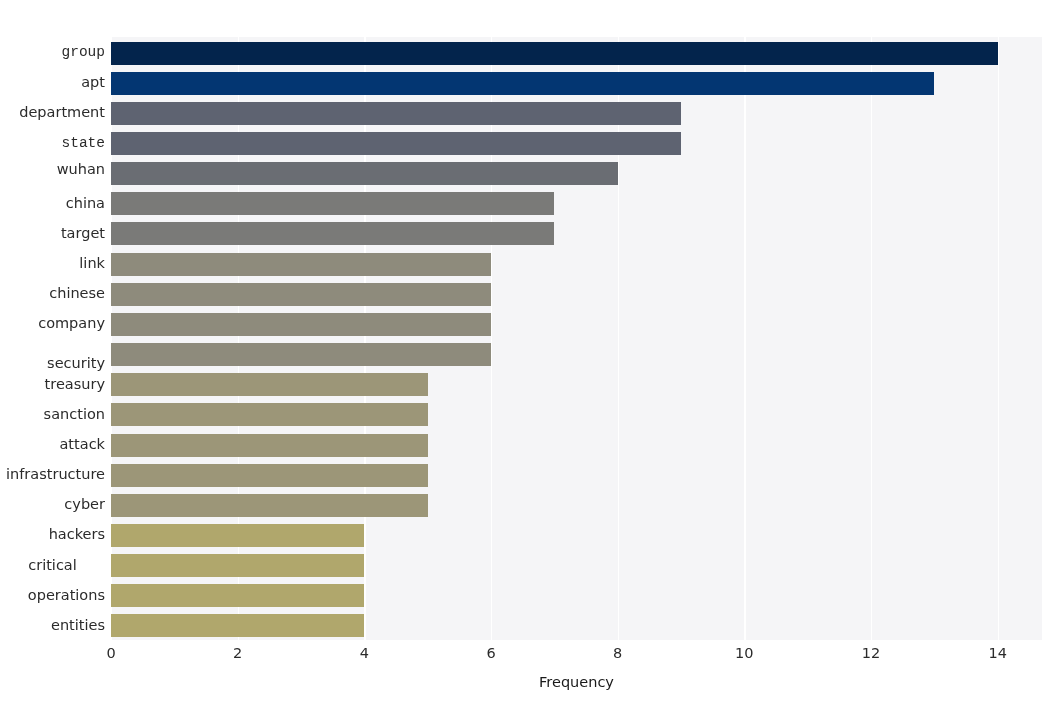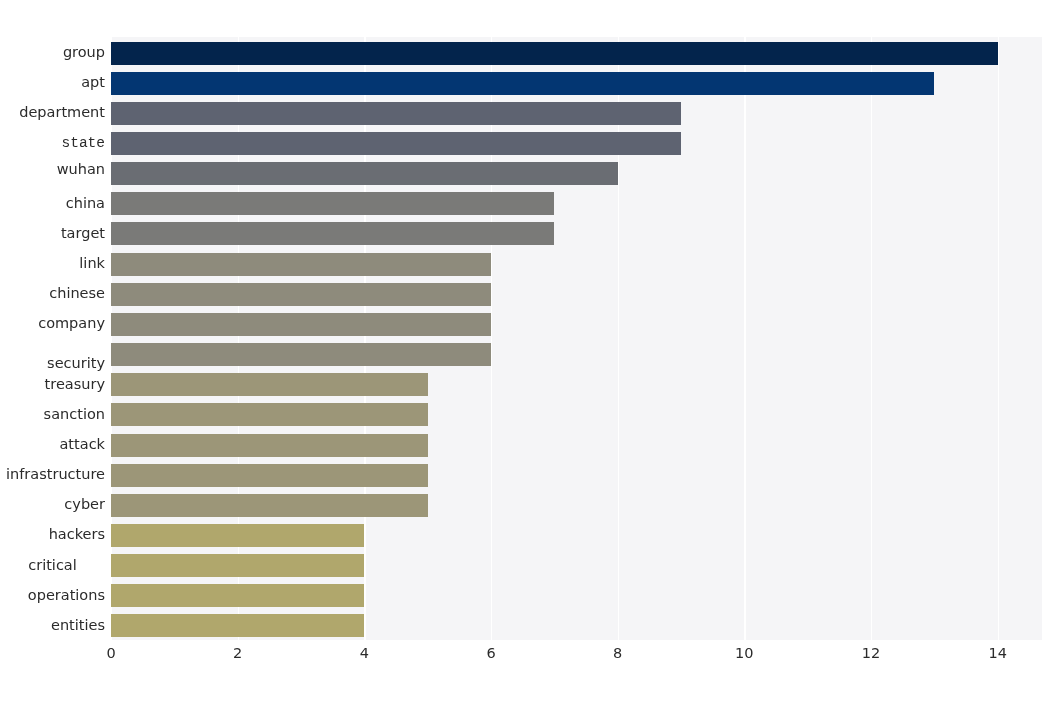--- a/index.html
+++ b/index.html
@@ -142,21 +142,21 @@
         <div class="bar" title="infrastructure: 5" style="width: 316.667px; top: 426.675px; background: rgb(156, 150, 120);"></div>
         <div class="bar" title="cyber: 5" style="width: 316.667px; top: 456.825px; background: rgb(156, 150, 120);"></div>
         <div class="bar" title="hackers: 4" style="width: 253.333px; top: 486.975px; background: rgb(176, 167, 108);"></div>
         <div class="bar" title="critical: 4" style="width: 253.333px; top: 517.125px; background: rgb(176, 167, 108);"></div>
         <div class="bar" title="operations: 4" style="width: 253.333px; top: 547.275px; background: rgb(176, 167, 108);"></div>
         <div class="bar" title="entities: 4" style="width: 253.333px; top: 577.425px; background: rgb(176, 167, 108);"></div>
       </div>
   </div>
 
   <div id="ylabels">
-      <div class="ylabel" style="top: 8.075px;">group</div>
+      <div class="ylabel" style="top: 8.075px; font-family: Liberation Mono, monospace;">group</div>
       <div class="ylabel" style="top: 38.225px;">apt</div>
       <div class="ylabel" style="top: 68.375px;">department</div>
       <div class="ylabel" style="top: 98.525px; font-family: Liberation Mono, monospace;">state</div>
       <div class="ylabel" style="top: 125px;">wuhan</div>
       <div class="ylabel" style="top: 158.825px;">china</div>
       <div class="ylabel" style="top: 188.975px;">target</div>
       <div class="ylabel" style="top: 219.125px;">link</div>
       <div class="ylabel" style="top: 249.275px;">chinese</div>
       <div class="ylabel" style="top: 279.425px; padding-left: 24px;">company</div>
       <div class="ylabel" style="top: 309.575px; margin-top: 9px;">security</div>
@@ -174,14 +174,15 @@
       <div class="xlabel" style="left: 111px;">0</div>
       <div class="xlabel" style="left: 237.667px;">2</div>
       <div class="xlabel" style="left: 364.333px;">4</div>
       <div class="xlabel" style="left: 491px;">6</div>
       <div class="xlabel" style="left: 617.667px;">8</div>
       <div class="xlabel" style="left: 744.333px;">10</div>
       <div class="xlabel" style="left: 871px;">12</div>
       <div class="xlabel" style="left: 997.667px;">14</div>
     </div>
 
+  <div id="xaxis-title">Frequency</div>
 
 </div>
 
 </body></html>

